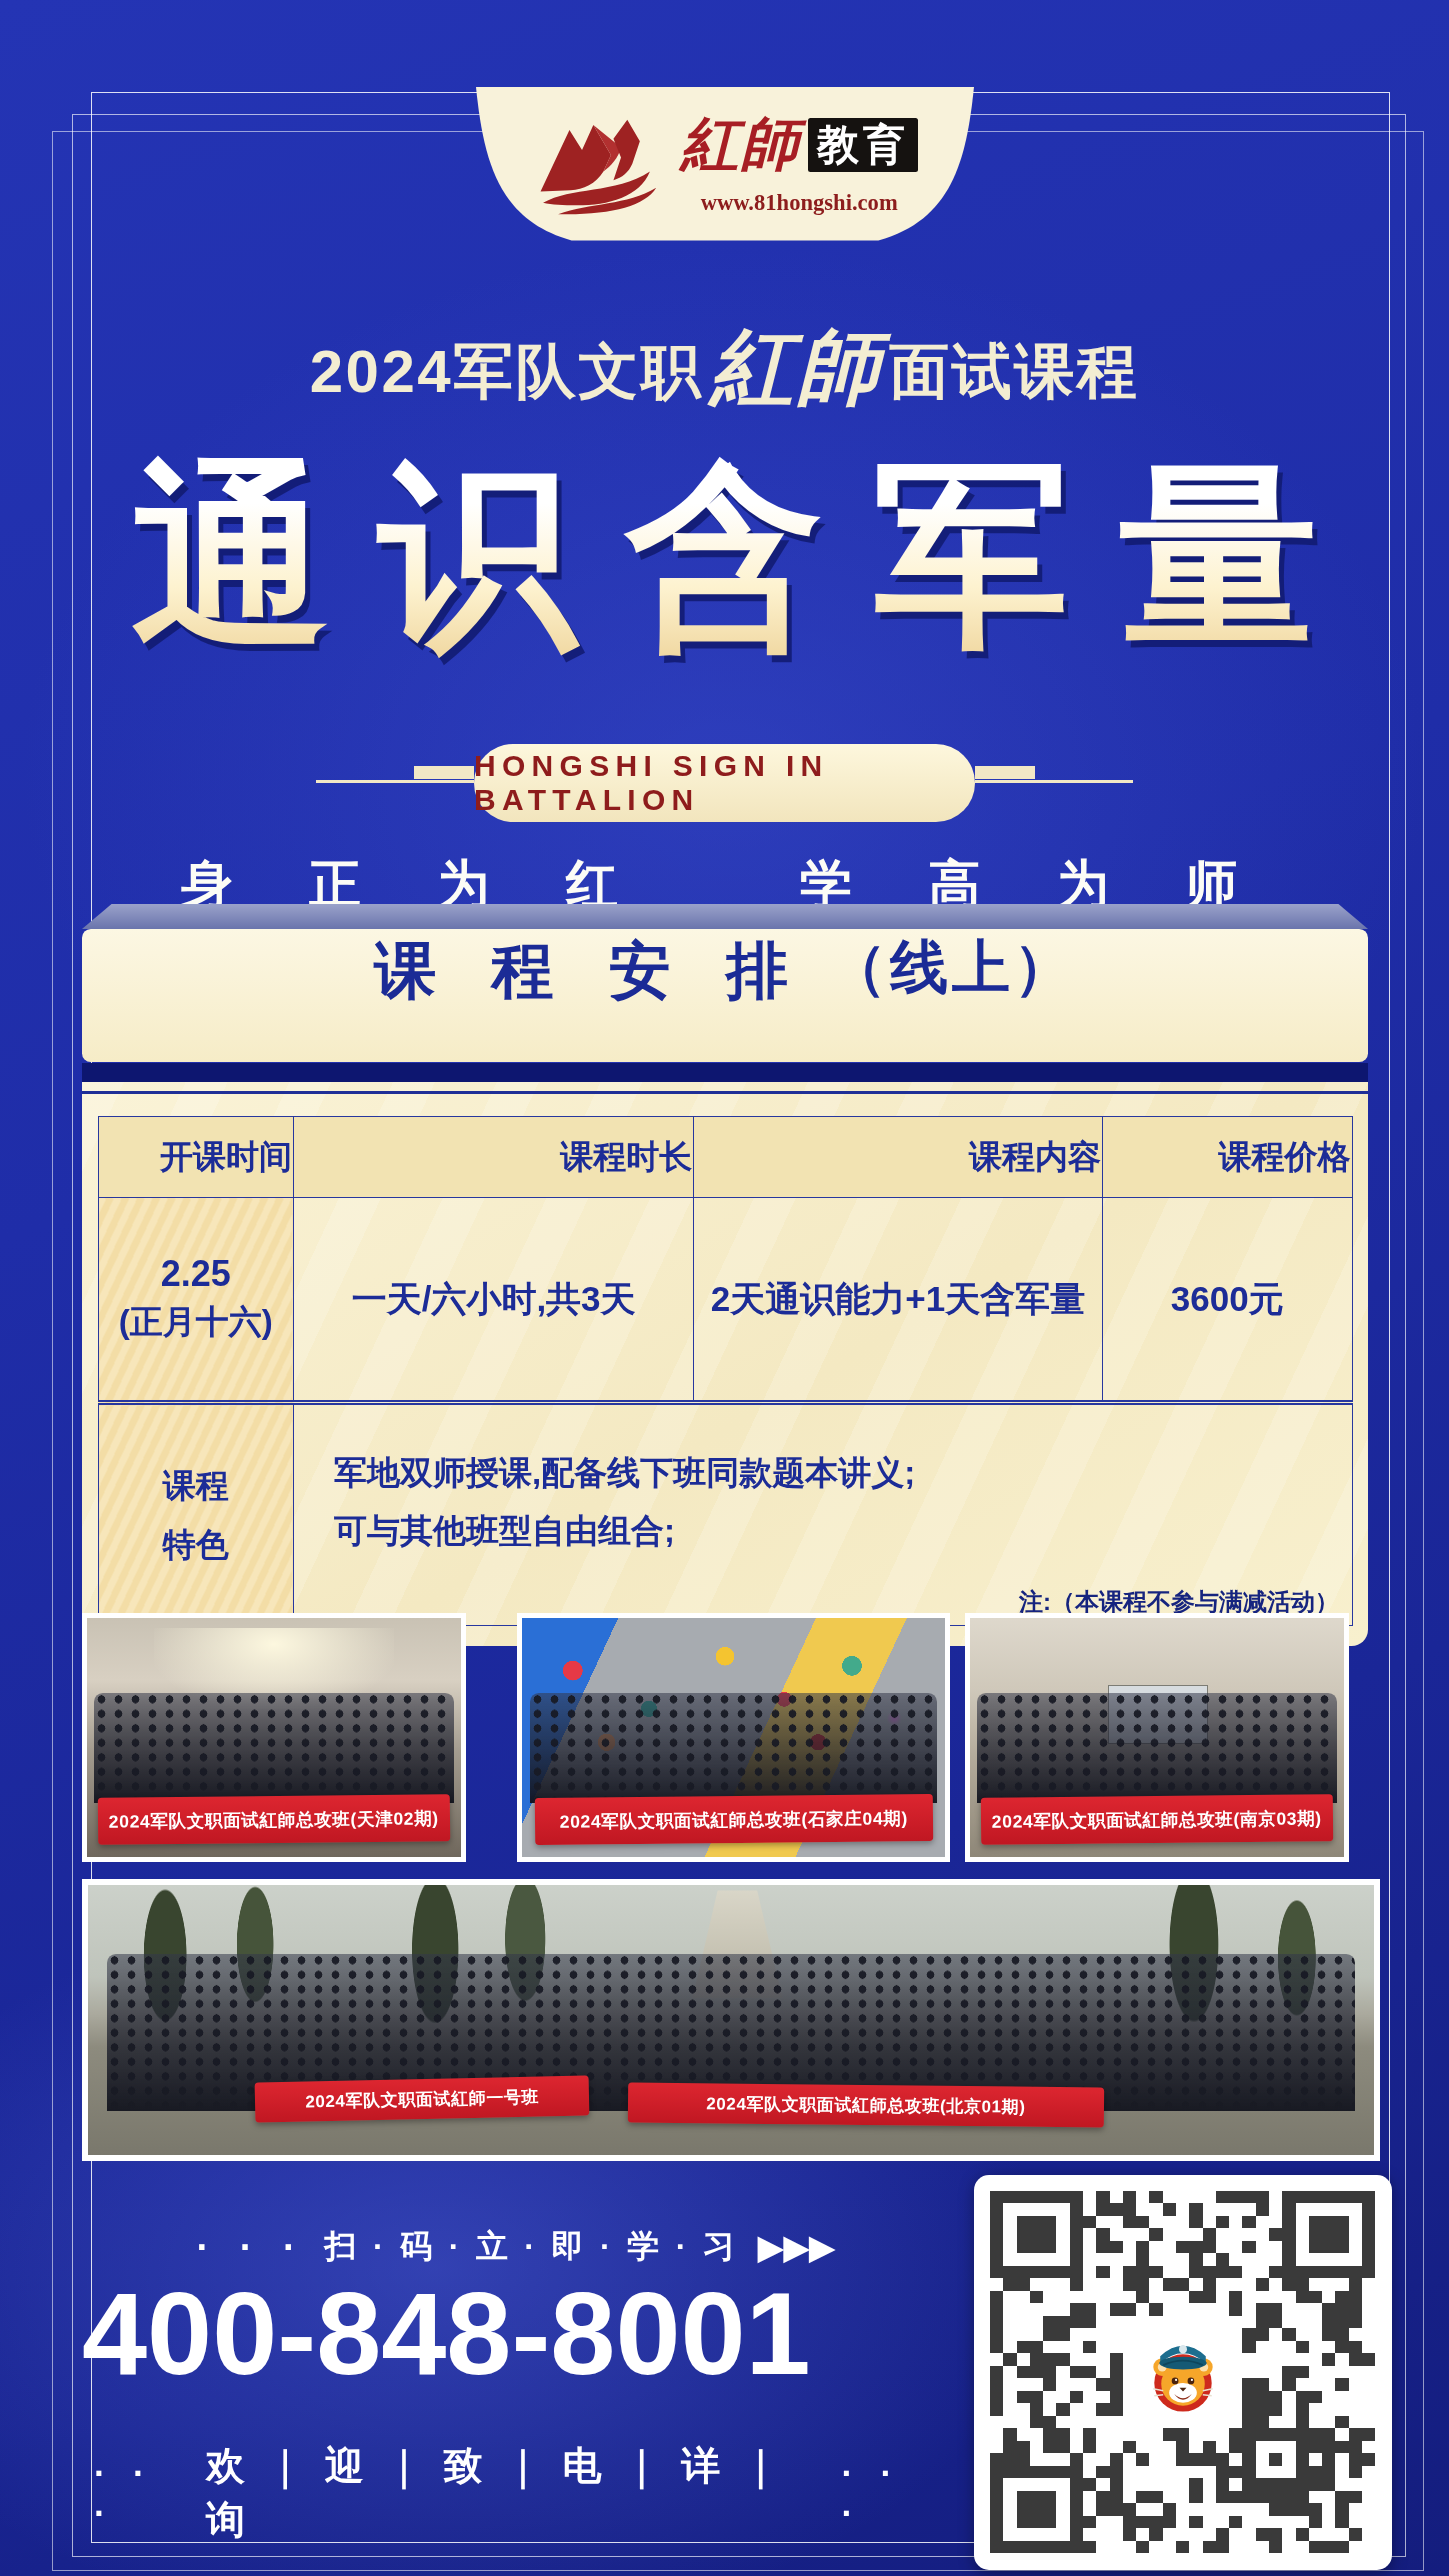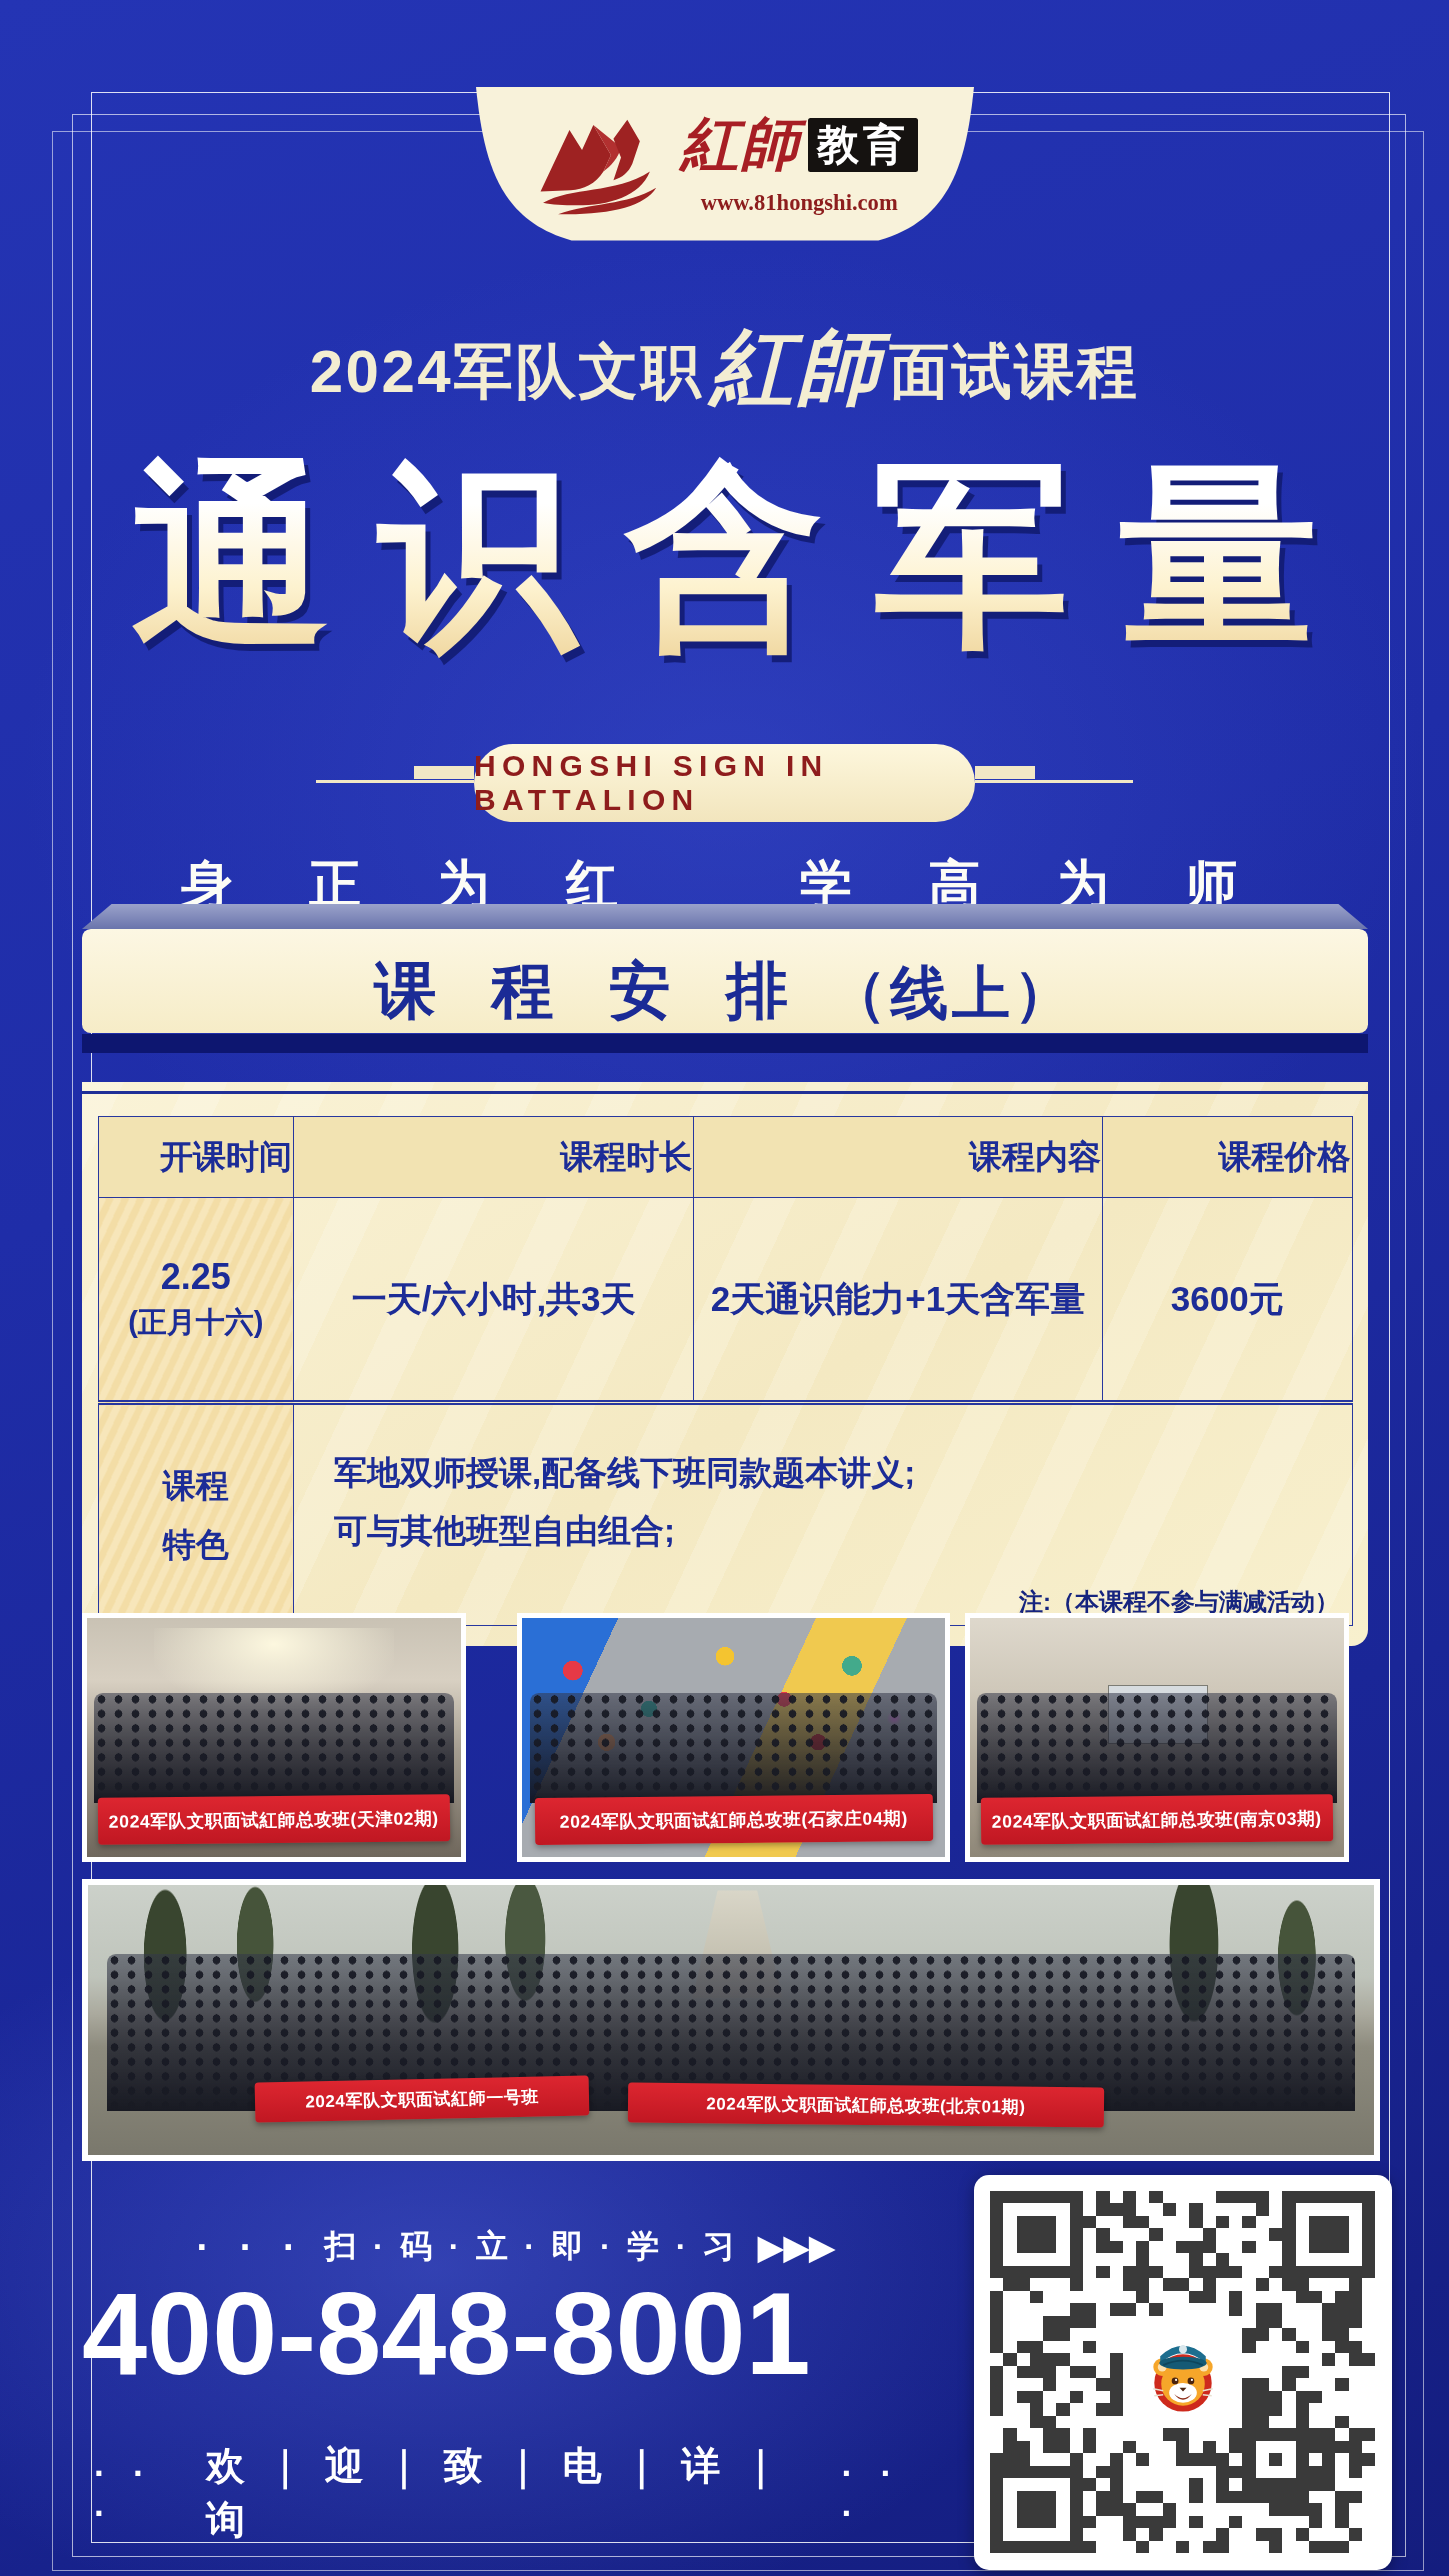--- a/index.html
+++ b/index.html
@@ -51,22 +51,22 @@
   .deco .bar{position:absolute;top:22.6px;height:12.6px;width:60px;background:#f2e8c6;}
   .deco.left .bar{right:0;}
   .deco.right .bar{left:0;}
   
   .motto{position:absolute;left:0;top:850px;width:100%;display:flex;justify-content:center;gap:151px;z-index:4;
     color:#fcfcf6;font-size:52px;font-weight:800;letter-spacing:31px;}
   
   .panel{position:absolute;left:82px;top:904px;width:1286px;z-index:4;}
   .panel .bevel{height:25px;background:linear-gradient(180deg,#9aa2ca,#6a74ac);
     clip-path:polygon(2.3% 0,97.7% 0,100% 100%,0 100%);}
-  .panel .face{height:104px;border-radius:8.8px;background:linear-gradient(180deg,#fcf7e3 0%,#f6ecc7 100%);
-    display:flex;align-items:flex-end;justify-content:center;gap:21.4px;
+  .panel .face{height:133px;border-radius:8.8px;background:linear-gradient(180deg,#fcf7e3 0%,#f6ecc7 100%);
+    display:flex;align-items:flex-start;justify-content:center;gap:21.4px;
     color:#1b2b96;font-weight:900;}
   .panel .face .t1{font-size:62px;letter-spacing:19px;}
   .panel .face .t2{font-size:58px;letter-spacing:3.8px;}
   .panel .base{height:19px;background:#0d1670;margin-top:1.3px;}
   
   .card{position:absolute;left:82px;top:1082px;width:1286px;z-index:4;
     background:
       repeating-linear-gradient(115deg,rgba(255,255,255,.18) 0 38px,rgba(255,255,255,0) 38px 94px),
       linear-gradient(150deg,#faf3d7 0%,#f4e9c2 55%,#f8f0ce 100%);
     border-radius:0 0 16.4px 16.4px;padding-bottom:20px;}
@@ -77,21 +77,21 @@
   table.sched td{border:1.9px solid #27379f;text-align:center;vertical-align:middle;color:#1c2c97;}
   table.sched .hrow td{height:78px;background:#f2e3b2;font-size:33px;font-weight:800;text-align:right;}
   table.sched .drow td{height:200px;font-size:35px;font-weight:800;}
   table.sched .drow td.striped, table.sched .frow td.striped{
     background:repeating-linear-gradient(115deg,#f7e6ba 0 7px,#f3ddA6 7px 14px);}
   table.sched .frow td{height:158px;border-top:5.7px double #27379f;font-size:33px;font-weight:800;}
   table.sched .frow td.feat{position:relative;text-align:left;padding:17.6px 19px 44px 40px;}
   .feat .fline{line-height:1.75;}
   .label2{line-height:1.8;}
   .note{position:absolute;right:12.6px;bottom:7.5px;font-size:24px;font-weight:800;color:#16247f;}
-  .datecell .d1{font-size:36px;} .datecell .d2{font-size:29px;margin-top:5px;}
+  .datecell .d1{font-size:36px;} .datecell .d2{font-size:33px;margin-top:5px;}
   
   .photos{position:absolute;left:82px;top:1613px;width:1286px;display:flex;gap:15px;z-index:4;}
   .photo{position:relative;border:5.7px solid #fff;height:239px;box-sizing:content-box;overflow:hidden;background:#888;}
   .photo.p1{width:374px;} .photo.p2{width:423px;margin-left:36px;} .photo.p3{width:374px;}
   .layer{position:absolute;inset:0;}
   .p1 .venue{background:linear-gradient(180deg,#c9c2b4 0%,#d8d0c2 26%,#a59d90 55%,#6f6densione 100%);
     background:linear-gradient(180deg,#c9c2b4 0%,#d8d0c2 26%,#a59d90 55%,#6f675c 100%);}
   .p1 .chandelier{position:absolute;left:18%;right:18%;top:4%;height:34%;
     background:radial-gradient(ellipse at 50% 20%,rgba(255,250,225,.95),rgba(255,250,225,.25) 55%,transparent 75%);}
   .p2 .wall{background:

